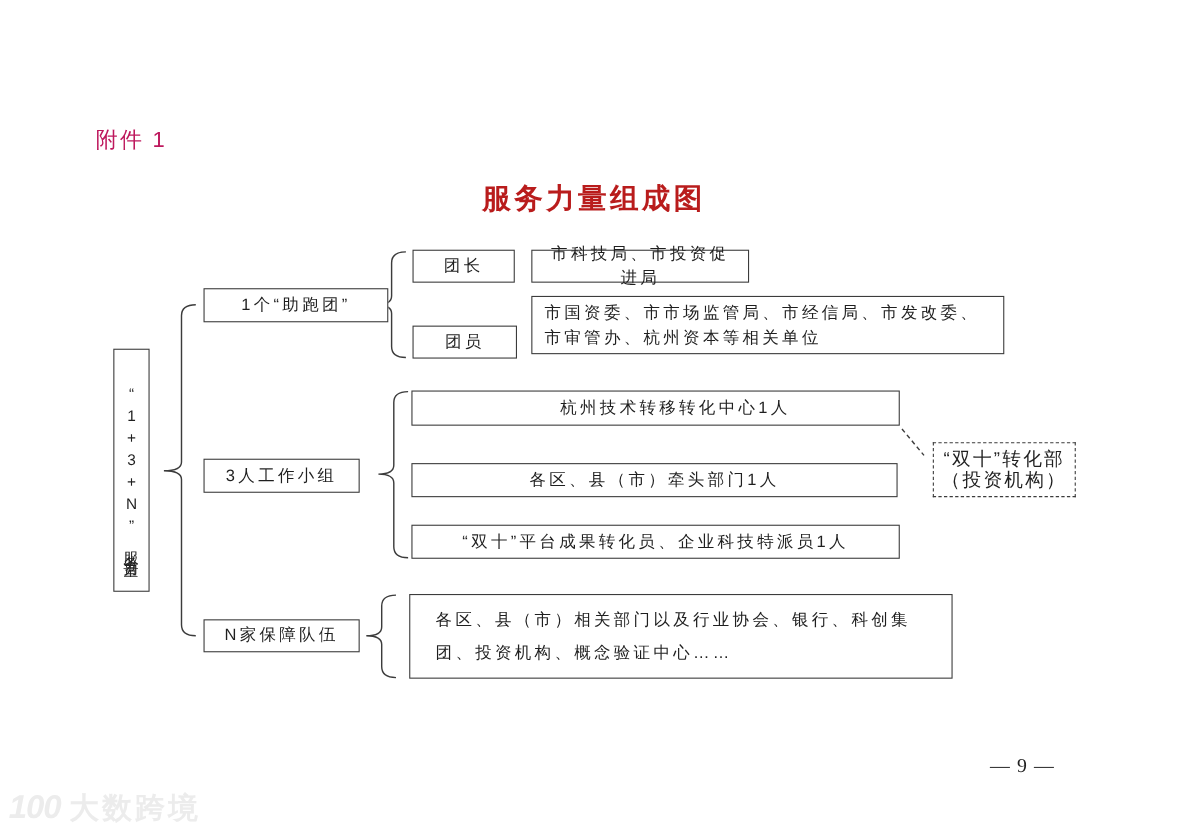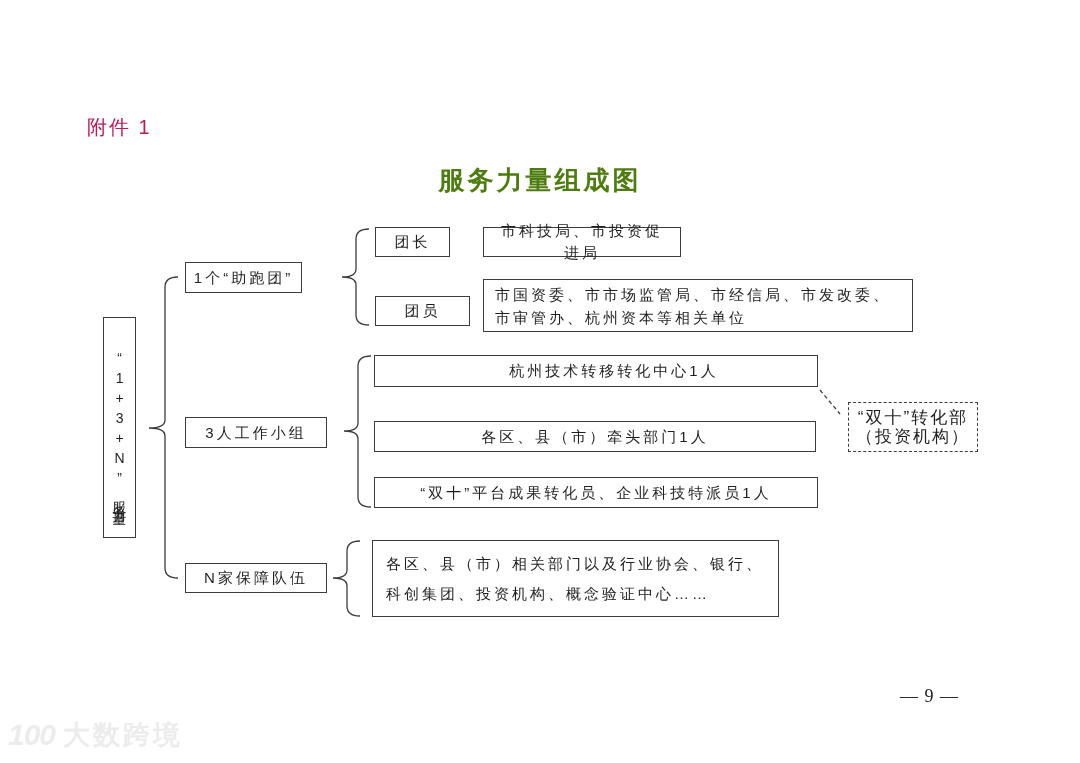--- a/index.html
+++ b/index.html
@@ -15,21 +15,21 @@
     display:flex;align-items:center;
     font-size:15px;color:#1f1f1f;letter-spacing:3px;line-height:1.45;
   }
   .box.center{justify-content:center;text-align:center;}
   .box.pad{padding:3px 11px;}
   .attachment{
     left:87px;top:114px;font-size:20px;letter-spacing:2px;color:#be185d;
   }
   .title{
     left:0;top:163px;width:1080px;text-align:center;
-    font-size:26px;font-weight:bold;letter-spacing:3px;color:#4d7c0f;
+    font-size:26px;font-weight:bold;letter-spacing:3px;color:#b91c1c;
   }
   .rootbox{
     left:103px;top:317px;width:33px;height:221px;justify-content:center;
   }
   .rootbox .vtext{
     writing-mode:vertical-lr;text-orientation:upright;
     font-size:14px;letter-spacing:4px;white-space:nowrap;
   }
   .notebox{
     left:848px;top:402px;width:130px;height:50px;
@@ -67,37 +67,37 @@
   </g>
 </svg>
 
 <div class="abs attachment">附件 1</div>
 <div class="abs title">服务力量组成图</div>
 
 <div class="box rootbox">
   <span class="vtext">“1+3+N”服务力量</span>
 </div>
 
-<div class="box center" style="left:185px;top:262px;width:117px;height:31px;">
+<div class="box center" style="left:185px;top:262px;width:168px;height:31px;">
   <span>1个“助跑团”</span>
 </div>
 
-<div class="box center" style="left:375px;top:227px;width:75px;height:30px;">
+<div class="box center" style="left:375px;top:227px;width:93px;height:30px;">
   <span>团长</span>
 </div>
 
 <div class="box pad" style="left:483px;top:227px;width:198px;height:30px;text-align:center;">
   <span>市科技局、市投资促进局</span>
 </div>
 
 <div class="box center" style="left:375px;top:296px;width:95px;height:30px;">
   <span>团员</span>
 </div>
 
-<div class="box pad" style="left:483px;top:279px;width:430px;height:53px;line-height:23px;">
+<div class="box pad" style="left:483px;top:269px;width:430px;height:53px;line-height:23px;">
   <span>市国资委、市市场监管局、市经信局、市发改委、市审管办、杭州资本等相关单位</span>
 </div>
 
 <div class="box center" style="left:185px;top:417px;width:142px;height:31px;">
   <span>3人工作小组</span>
 </div>
 
 <div class="box center" style="left:374px;top:355px;width:444px;height:32px;padding-left:36px;">
   <span>杭州技术转移转化中心1人</span>
 </div>
@@ -112,21 +112,21 @@
 
 <div class="box notebox">
   <span>“双十”转化部</span>
   <span>（投资机构）</span>
 </div>
 
 <div class="box center" style="left:185px;top:563px;width:142px;height:30px;">
   <span>N家保障队伍</span>
 </div>
 
-<div class="box pad" style="left:372px;top:540px;width:407px;height:77px;line-height:30px;padding-left:13px;padding-right:13px;">
+<div class="box pad" style="left:372px;top:540px;width:494px;height:77px;line-height:30px;padding-left:23px;padding-right:13px;">
   <span>各区、县（市）相关部门以及行业协会、银行、科创集团、投资机构、概念验证中心……</span>
 </div>
 
 <div class="abs pagenum">— 9 —</div>
 
 <div class="abs watermark">
   <span class="wm-logo">100</span>
   <span class="wm-text">大数跨境</span>
 </div>
 

